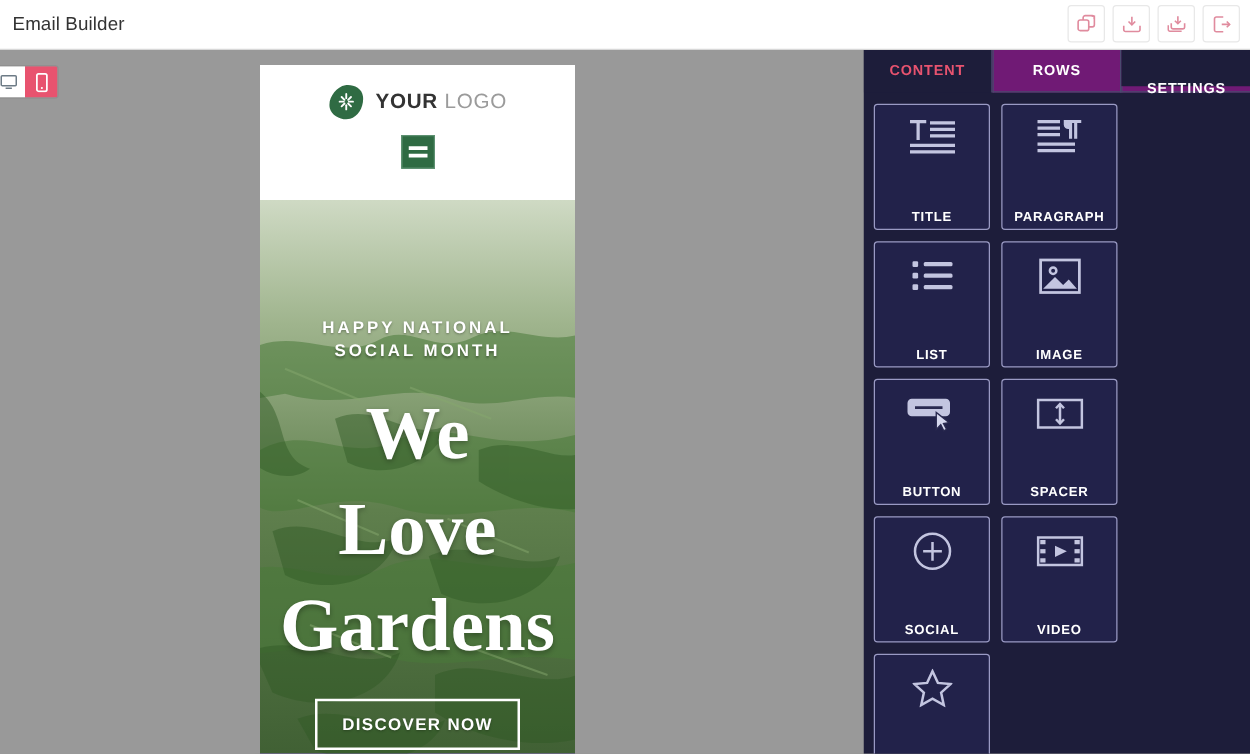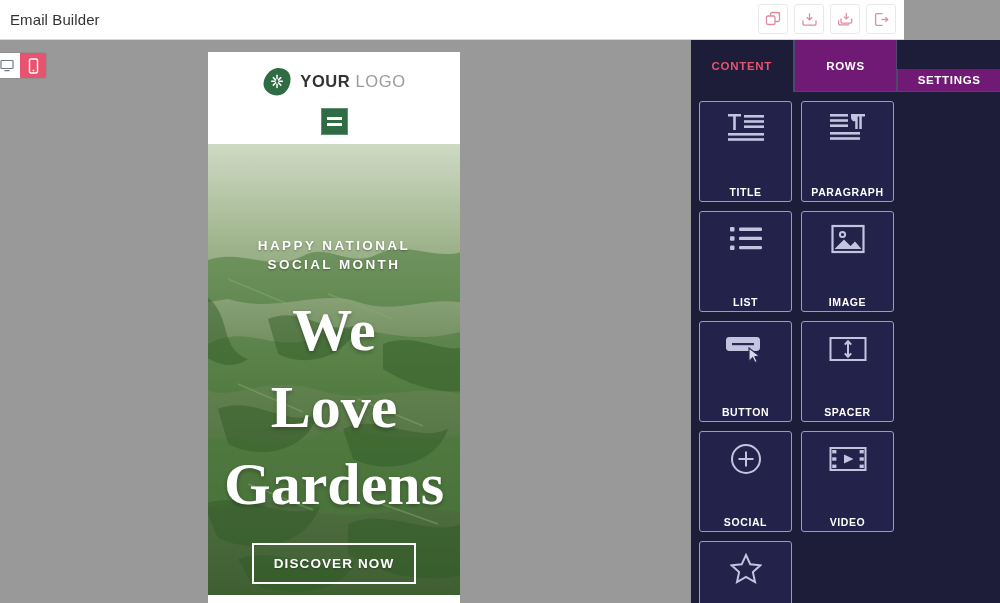--- a/index.html
+++ b/index.html
@@ -8,21 +8,21 @@
     overflow: hidden;
     font-family: "Liberation Sans", sans-serif;
   }
   body { background: #999999; }
 
   .app { position: relative; width: 1000px; height: 603px; }
 
   
   .header {
     position: absolute; left: 0; top: 0;
-    width: 904px; height: 40px;
+    width: 1000px; height: 40px;
     background: #ffffff;
     border-bottom: 1px solid #d8d8d8;
     display: flex; align-items: center;
   }
   .header-title {
     margin-left: 10px;
     font-size: 15px; color: #333333;
     letter-spacing: 0.1px;
   }
   .header-actions {
@@ -63,21 +63,21 @@
     background: #999999;
   }
   .email-frame {
     position: absolute; left: 208px; top: 12px;
     width: 252px; height: 551px;
     background: #ffffff;
     overflow: hidden;
   }
   
   .logo-bar {
-    height: 92px; background: #ffffff;
+    height: 108px; background: #ffffff;
     display: flex; flex-direction: column;
     align-items: center; justify-content: flex-start;
     padding-top: 15px;
   }
   .logo-row { display: flex; align-items: center; gap: 8px; }
   .logo-mark {
     width: 30px; height: 29px;
     position: relative;
   }
   .logo-text {
@@ -152,21 +152,21 @@
   }
 
   
   .panel {
     position: absolute; left: 691px; top: 40px;
     width: 309px; height: 563px;
     background: #1d1d3a;
     overflow: hidden;
   }
   .tabs {
-    display: flex; height: 52px;
+    display: flex; height: 34px;
   }
   .tab {
     flex: 1;
     display: flex; align-items: center; justify-content: center;
     font-size: 11.5px; font-weight: bold;
     letter-spacing: 0.7px;
     color: #ffffff;
     border: 1px solid #4a4a6e;
     border-top: none;
     cursor: pointer;

